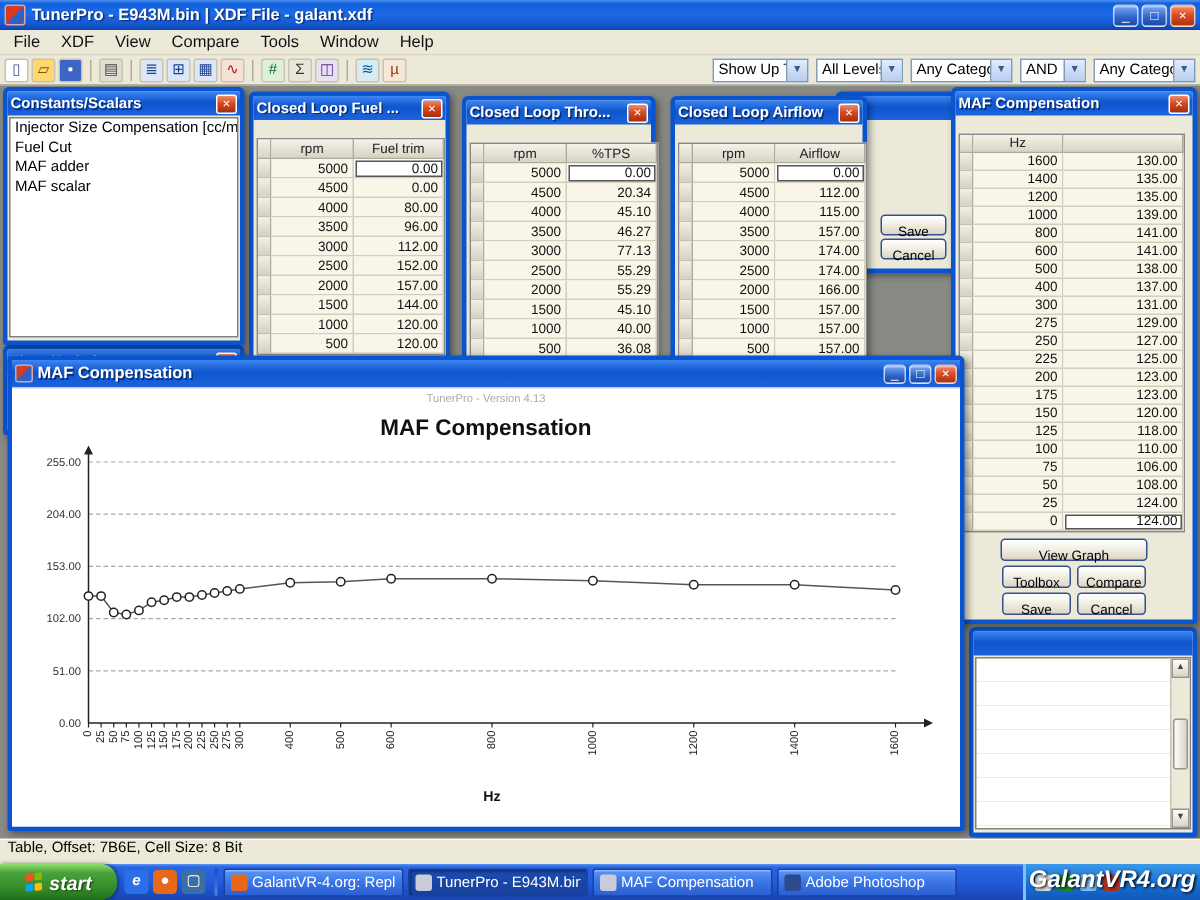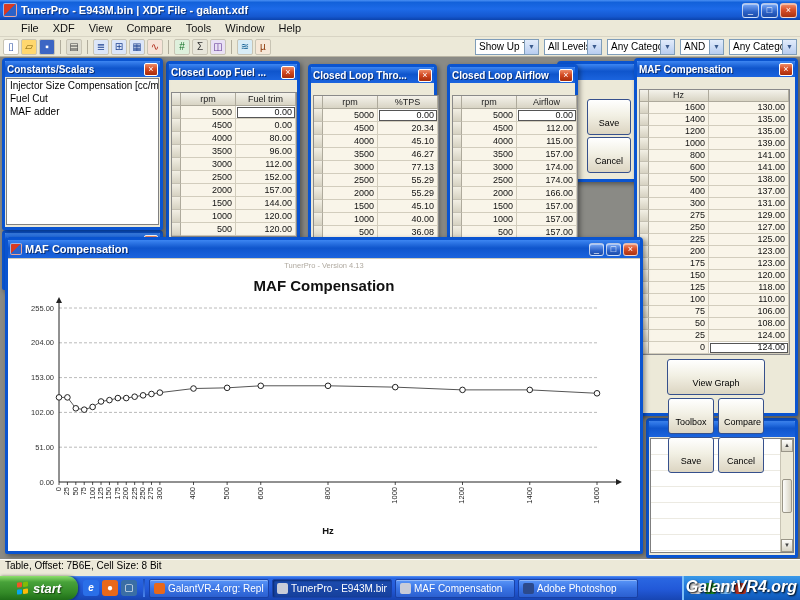--- a/index.html
+++ b/index.html
@@ -13,21 +13,21 @@
     background:linear-gradient(180deg,#4a90f4 0%,#1261da 12%,#1d6ae8 45%,#1558d0 82%,#0b43ad 100%)}
   .appico{width:14px;height:14px;border-radius:2px;margin-right:4px;flex:none;
     background:linear-gradient(135deg,#d83a22 0 50%,#2c62c8 50% 100%);border:1px solid #fff8}
   .titlebar .title{color:#fff;font-weight:bold;font-size:11px;flex:1;white-space:nowrap;overflow:hidden;text-shadow:1px 1px 1px #0a2d6e}
   .winbtn{width:17px;height:15px;margin-left:2px;border-radius:3px;border:1px solid #ffffffaa;color:#fff;
     font-size:9px;line-height:12px;text-align:center;flex:none;cursor:default;
     background:linear-gradient(180deg,#7cabf8,#2c62c8 60%,#1c4ba8);box-shadow:inset 0 1px 0 #ffffff66}
   .winbtn.close{background:linear-gradient(180deg,#f0926f,#d94f29 45%,#a93212)}
 
   
-  .menubar{height:17px;background:#ece9d8;border-bottom:1px solid #d8d4c4;display:flex;align-items:center;padding-left:14px}
+  .menubar{height:17px;background:#ece9d8;border-bottom:1px solid #d8d4c4;display:flex;align-items:center;padding-left:2px}
   .menu-item{font-size:11px;padding:1px 7px;color:#111}
   .toolbar{height:20px;background:#ece9d8;border-bottom:1px solid #b8b4a4;display:flex;align-items:center;padding:0 3px;gap:2px}
   .tico{width:16px;height:16px;border:1px solid #c8c4b4;border-radius:2px;font-size:10px;line-height:14px;text-align:center;flex:none}
   .tsep{width:1px;height:14px;background:#b0ac9c;margin:0 3px;flex:none}
   .tspacer{flex:1}
   .combo{height:16px;background:#fff;border:1px solid #7f9db9;display:flex;align-items:center;font-size:10px;flex:none;margin-left:3px}
   .combo .clabel{flex:1;padding:0 3px;white-space:nowrap;overflow:hidden}
   .combo .carrow{width:14px;height:14px;background:linear-gradient(180deg,#e2ecfb,#b8cdf0);border-left:1px solid #7f9db9;
     color:#3a5a8c;font-size:7px;line-height:14px;text-align:center;flex:none}
   .w64{width:64px}.w58{width:58px}.w68{width:68px}.w44{width:44px}
@@ -62,21 +62,21 @@
   .g2 .gm{height:13px}
   .g2 .trow>*:nth-child(2){width:55px}
   .g2 .trow>*:nth-child(3){width:60px}
   .gmaf .gh,.gmaf .gc{height:12px;line-height:11px}
   .gmaf .gm{height:12px}
   .gmaf .trow>*:nth-child(2){width:60px}
   .gmaf .trow>*:nth-child(3){width:80px}
 
   
   .xpbtn{display:inline-block;background:linear-gradient(180deg,#ffffff,#f2f0e4 45%,#dcd5c2);border:1px solid #36508c;
-    border-radius:3px;font-size:9px;height:15px;line-height:13px;padding:17px 5px;color:#000;text-align:center;cursor:default;
+    border-radius:3px;font-size:9px;height:15px;line-height:13px;padding:4px 5px;color:#000;text-align:center;cursor:default;
     font-family:inherit}
   .mafbtns{display:flex;flex-direction:column;align-items:center;gap:3px;padding-top:4px}
   .btnrow{display:flex;gap:4px;justify-content:center}
   .vg{width:98px}
   .bw46{width:46px}
 
   
   .listbody{margin:1px;background:#fff;border:1px solid #808080;height:calc(100% - 19px);overflow:hidden}
   .const-item{font-size:10px;line-height:13px;padding:0 3px;white-space:nowrap;overflow:hidden;color:#000}
 
@@ -423,20 +423,21 @@
 
     <div class="win" style="left:2px;top:1px;width:161px;height:172px">
       <div class="wtitle">
         <span class="wtext">Constants/Scalars</span>
         <span class="wx">×</span>
       </div>
       <div class="listbody">
           <div class="const-item">Injector Size Compensation [cc/min]</div>
           <div class="const-item">Fuel Cut</div>
           <div class="const-item">MAF adder</div>
+          <div class="const-item">MAF scalar</div>
         </div>
     </div>
 
     <div class="win" style="left:634px;top:1px;width:164px;height:358px">
       <div class="wtitle">
         <span class="wtext">MAF Compensation</span>
         <span class="wx">×</span>
       </div>
       <div class="grid gmaf">
         <div class="trow">

